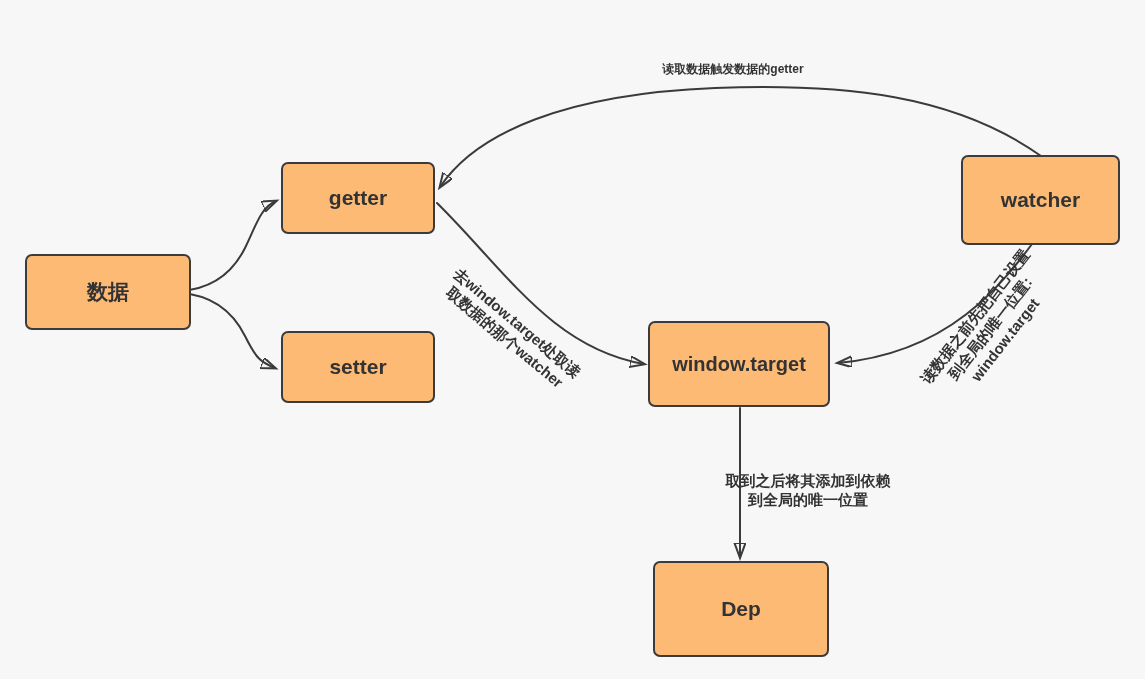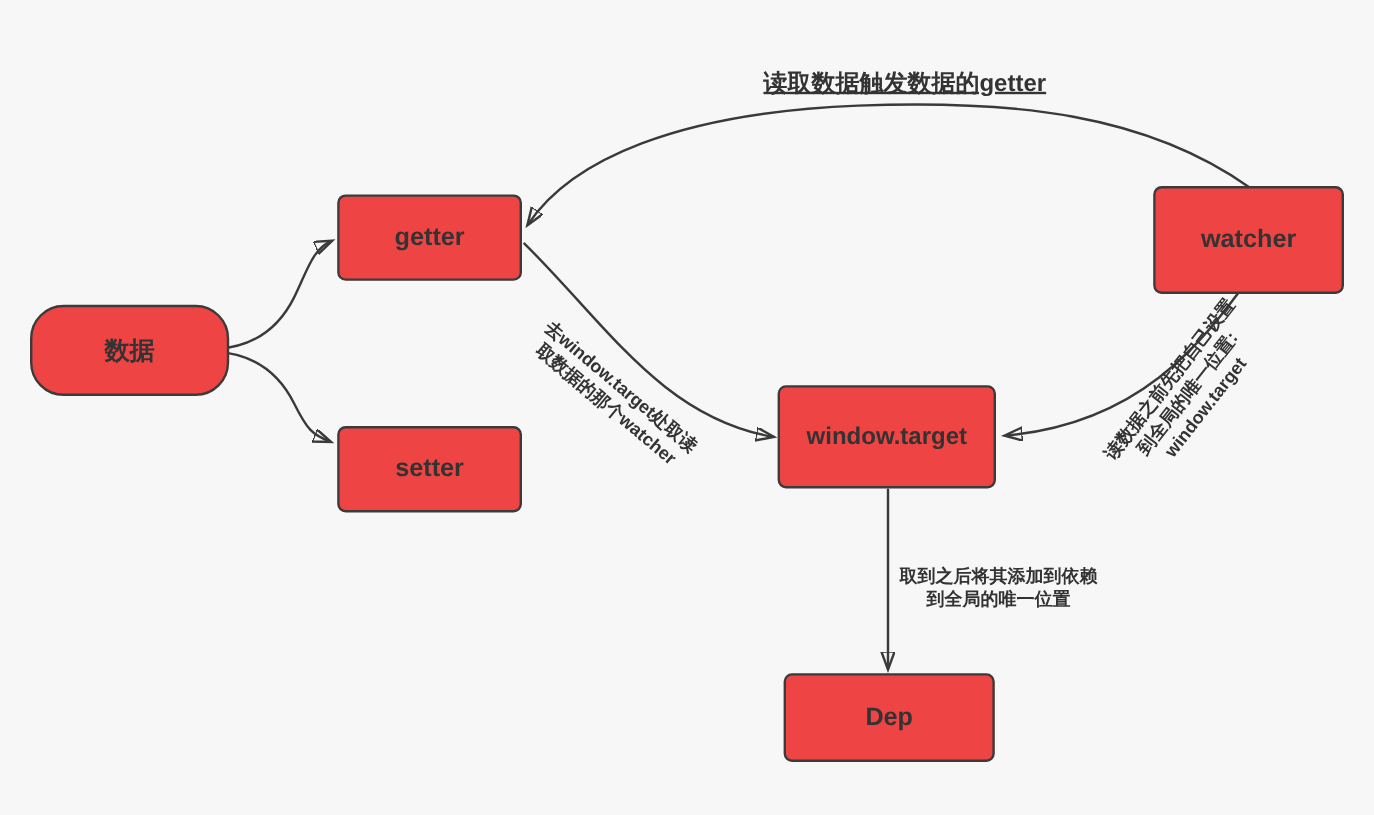--- a/index.html
+++ b/index.html
@@ -23,66 +23,65 @@
   }
   .edges path {
     fill: none;
     stroke: #3a3a3a;
     stroke-width: 2;
     stroke-linecap: round;
   }
   .node {
     position: absolute;
     box-sizing: border-box;
-    background: #ef4444;
+    background: #fdba74;
     border: 2px solid #3b3b3b;
     border-radius: 7px;
     display: flex;
     align-items: center;
     justify-content: center;
     font-weight: bold;
     font-size: 21px;
     color: #333333;
   }
-  .node-data   { left: 25px;  top: 254px; width: 166px; height: 76px; border-radius: 28px; }
+  .node-data   { left: 25px;  top: 254px; width: 166px; height: 76px; }
   .node-getter { left: 281px; top: 162px; width: 154px; height: 72px; }
-  .node-setter { left: 281px; top: 331px; width: 154px; height: 72px; margin-top: 24px; }
+  .node-setter { left: 281px; top: 331px; width: 154px; height: 72px; }
   .node-target { left: 648px; top: 321px; width: 182px; height: 86px; font-size: 20px; }
   .node-watcher{ left: 961px; top: 155px; width: 159px; height: 90px; }
-  .node-dep    { left: 653px; top: 561px; width: 176px; height: 74px; }
+  .node-dep    { left: 653px; top: 561px; width: 176px; height: 96px; }
   .edge-label {
     position: absolute;
     font-weight: bold;
     color: #333333;
     white-space: nowrap;
     text-align: center;
   }
   .lbl-arc {
-    left: 754px;
+    left: 733px;
     top: 69px;
-    font-size: 20px;
+    font-size: 12px;
     transform: translate(-50%, -50%);
-    text-decoration: underline;
   }
   .lbl-getter-target {
     left: 511px;
     top: 330px;
     font-size: 15px;
     line-height: 19px;
     transform: translate(-50%, -50%) rotate(40deg);
   }
   .lbl-watcher-target {
     left: 990px;
     top: 328px;
     font-size: 15px;
     line-height: 19px;
     transform: translate(-50%, -50%) rotate(-52deg);
   }
   .lbl-target-dep {
-    left: 832px;
+    left: 808px;
     top: 490px;
     font-size: 15px;
     line-height: 19px;
     transform: translate(-50%, -50%);
   }
 </style>
 </head>
 <body>
 
 <div class="stage">

